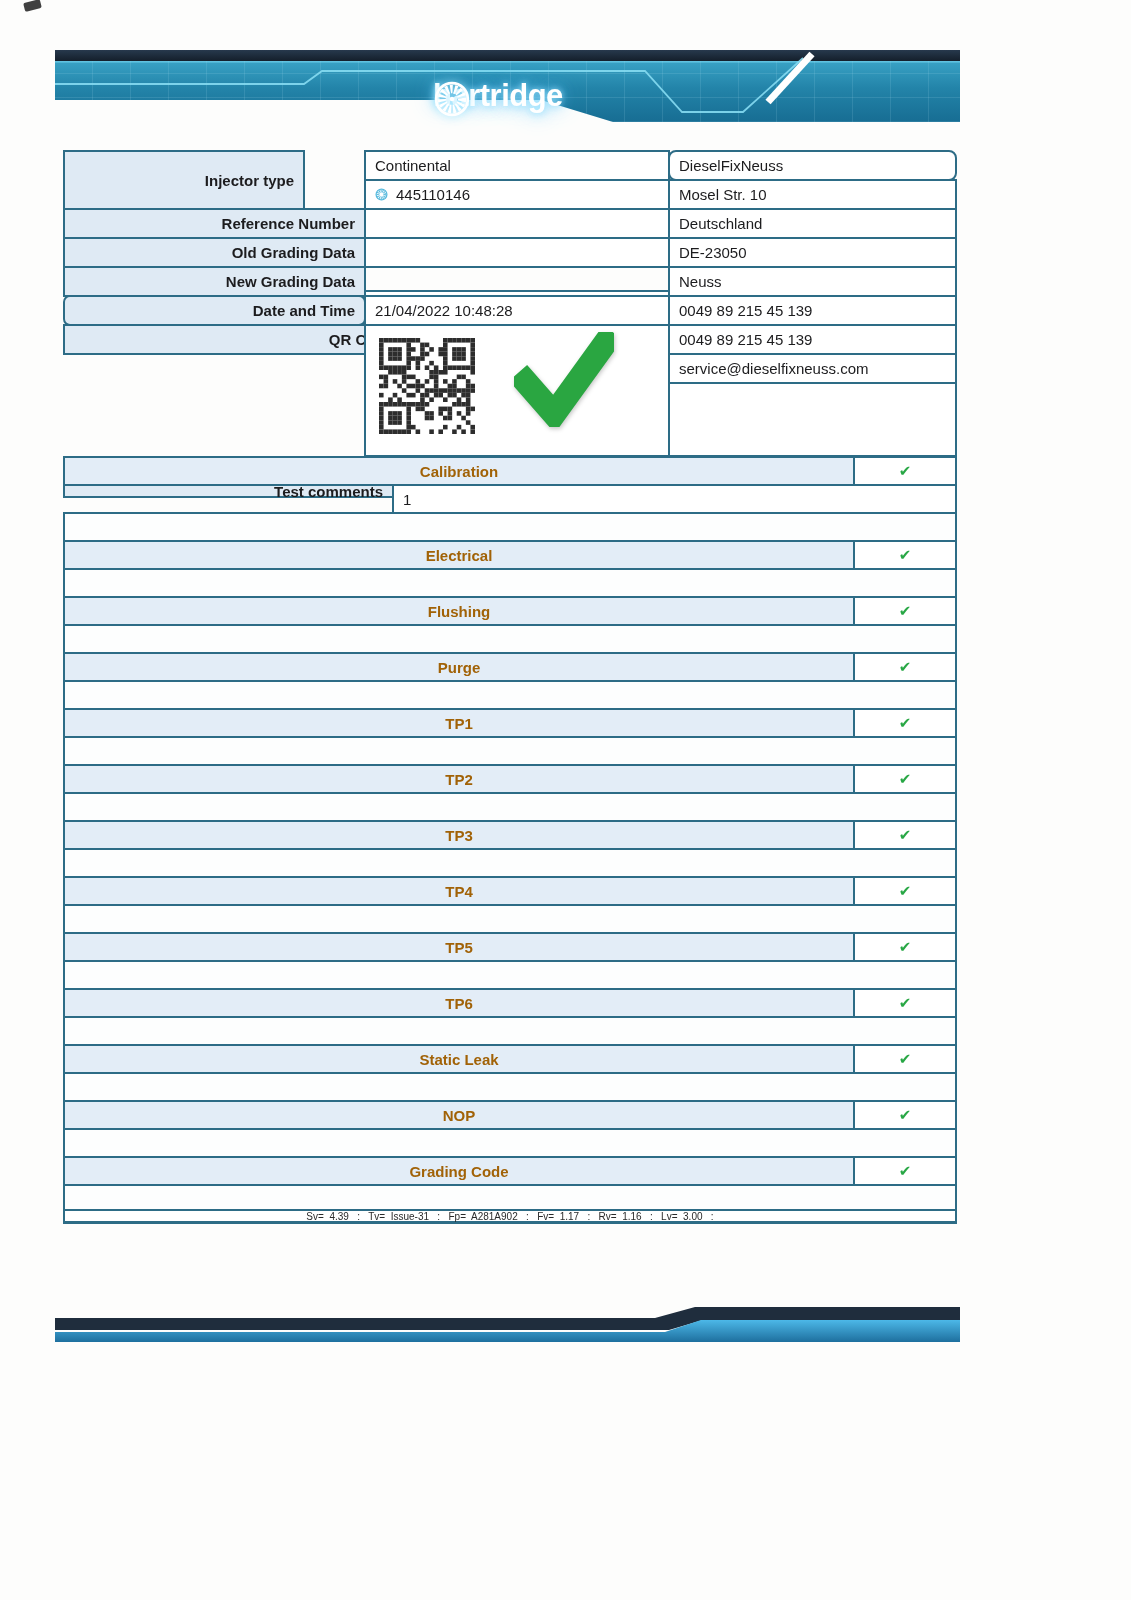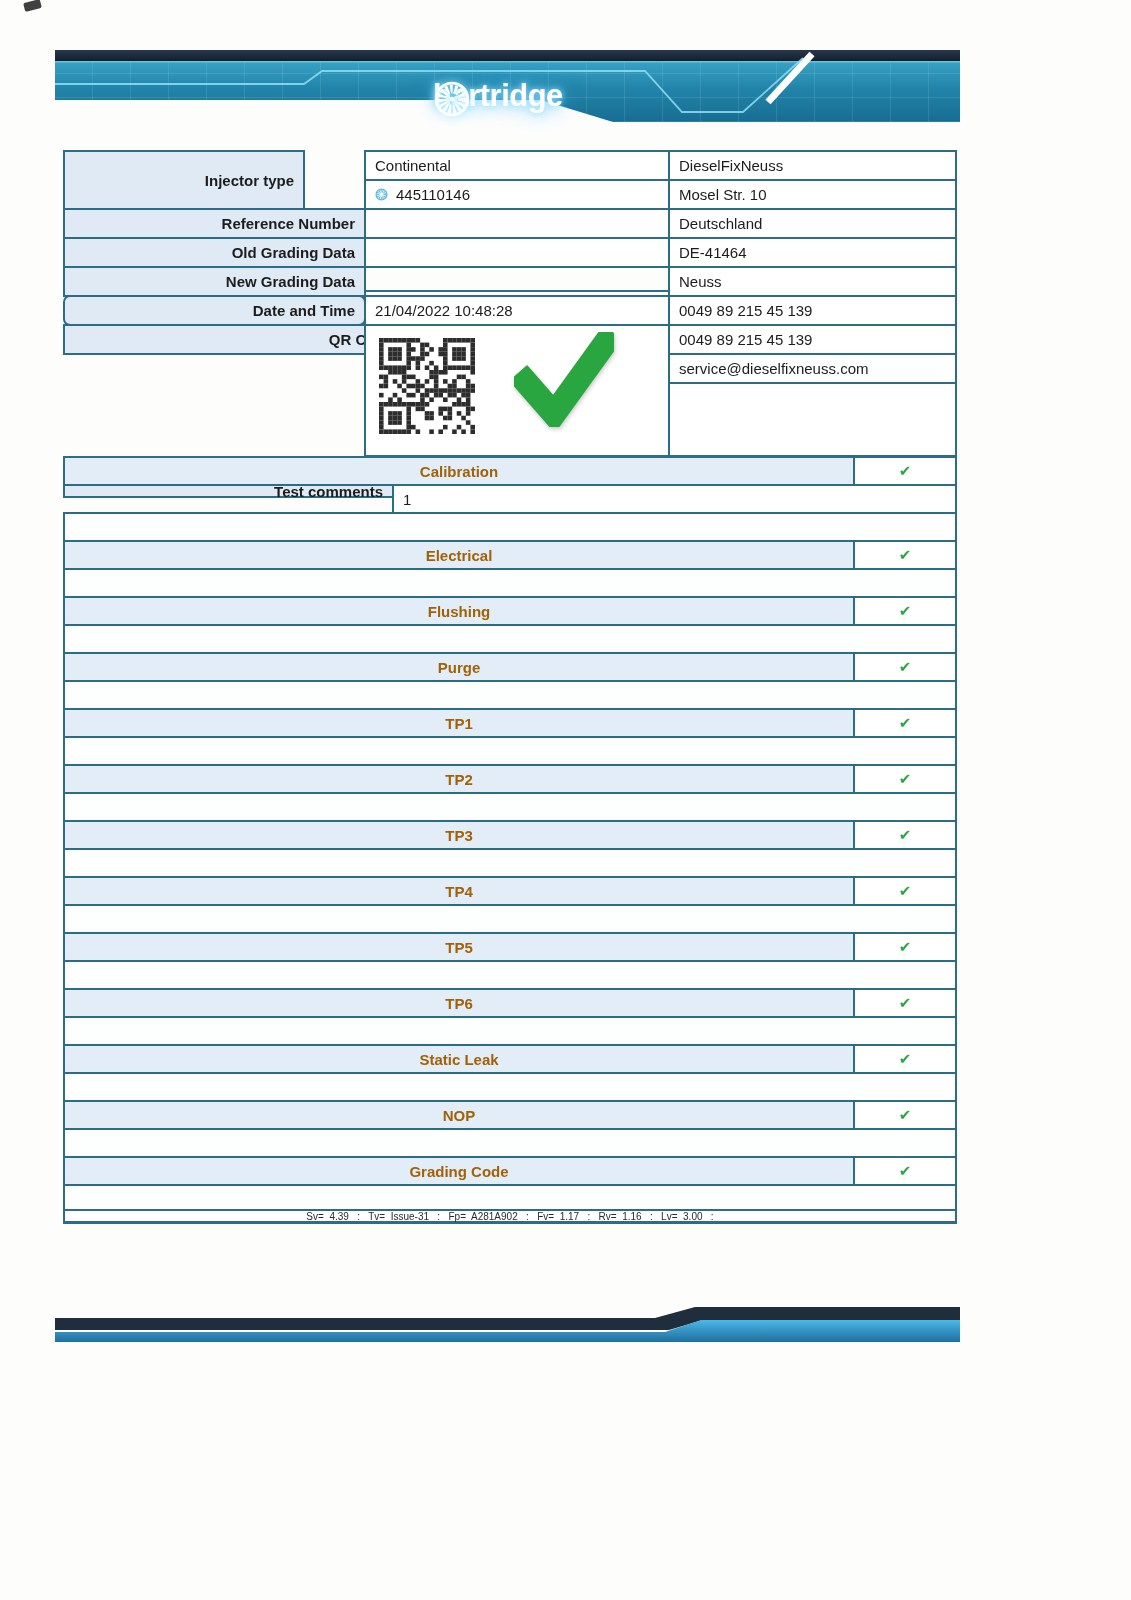--- a/index.html
+++ b/index.html
@@ -346,24 +346,24 @@
         <rect x="13" y="20" width="1" height="1" fill="#2d2d2d"></rect>
         <rect x="16" y="20" width="1" height="1" fill="#2d2d2d"></rect>
         <rect x="18" y="20" width="1" height="1" fill="#2d2d2d"></rect>
         <rect x="20" y="20" width="1" height="1" fill="#2d2d2d"></rect>
       </svg>
     <svg class="big-check" width="100" height="95" viewBox="0 0 100 95">
       <path d="M12 50 L40 82 L92 10" fill="none" stroke="#2aa641" stroke-width="24" stroke-linecap="square" stroke-linejoin="miter"></path>
     </svg>
   </div>
 
-  <div class="cell" style="left:668px;top:150px;width:289px;height:31px;">DieselFixNeuss</div>
+  <div class="cell" style="left:668px;top:150px;width:289px;height:31px;border-radius:8px;">DieselFixNeuss</div>
   <div class="cell" style="left:668px;top:179px;width:289px;height:31px;">Mosel Str. 10</div>
   <div class="cell" style="left:668px;top:208px;width:289px;height:31px;">Deutschland</div>
-  <div class="cell" style="left:668px;top:237px;width:289px;height:31px;">DE-41464</div>
+  <div class="cell" style="left:668px;top:237px;width:289px;height:31px;">DE-23050</div>
   <div class="cell" style="left:668px;top:266px;width:289px;height:31px;">Neuss</div>
   <div class="cell" style="left:668px;top:295px;width:289px;height:31px;">0049 89 215 45 139</div>
   <div class="cell" style="left:668px;top:324px;width:289px;height:31px;">0049 89 215 45 139</div>
   <div class="cell" style="left:668px;top:353px;width:289px;height:31px;">service@dieselfixneuss.com</div>
   <div class="cell" style="left:668px;top:382px;width:289px;height:75px;"></div>
 
   <div class="tests">
     <div class="trow first">
       <div class="thead-title">Calibration</div>
       <div class="thead-check">✔</div>

